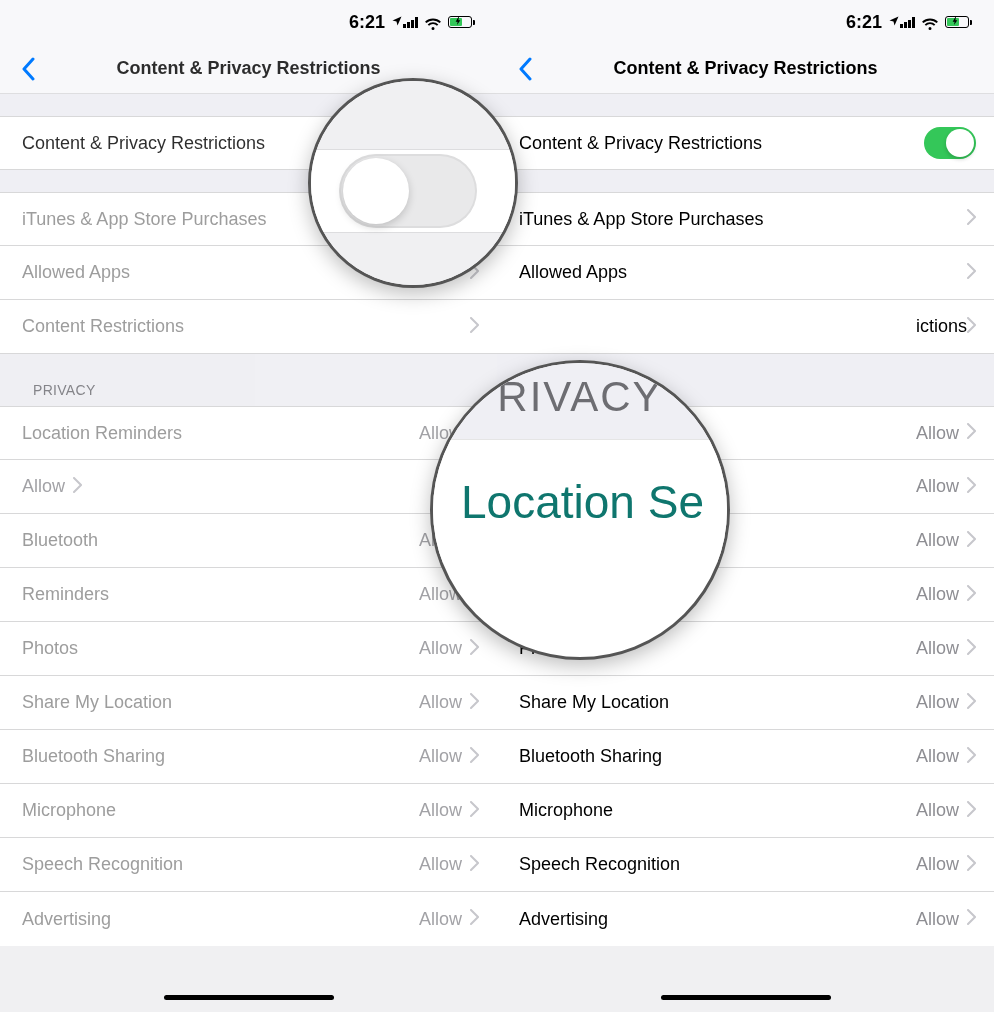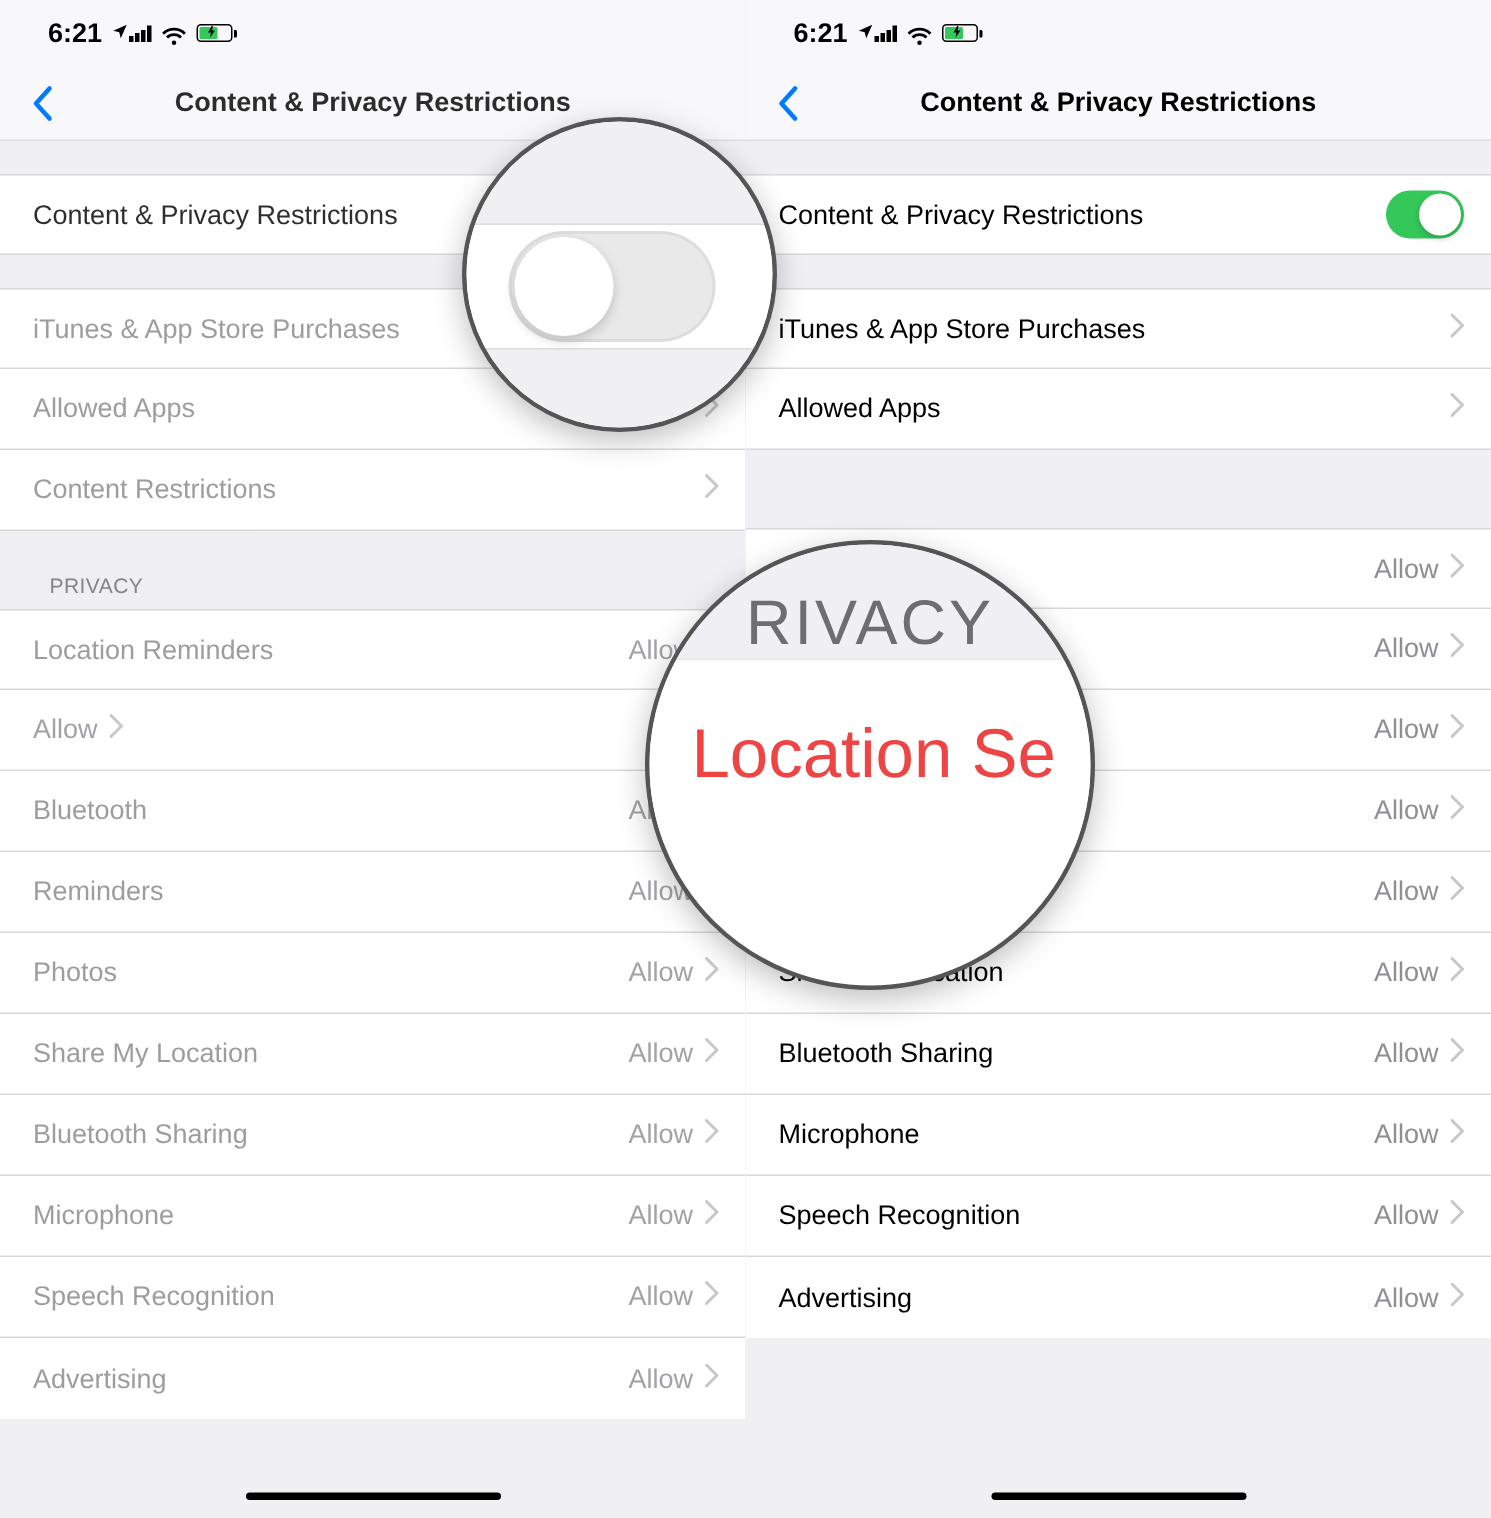--- a/index.html
+++ b/index.html
@@ -21,21 +21,21 @@
     }
     
     .phone-col.left { background: #f3f3f5; }
     .phone-col.right { background: #f3f3f5; }
 
     
     .status-bar {
       height: 44px;
       display: flex;
       align-items: center;
-      justify-content: flex-start;
+      justify-content: flex-end;
       padding: 0 22px 0 32px;
       background: #f8f8fa;
       font-size: 18px;
       font-weight: 600;
       color: #000;
     }
     .status-left { display: flex; align-items: center; gap: 4px; }
     .status-right { display: flex; align-items: center; gap: 6px; }
     .loc-arrow { font-size: 14px; margin-left: 2px; color: #000; }
     .signal-bars { display:inline-flex; align-items:flex-end; gap:1px; height:12px;}
@@ -168,27 +168,27 @@
 
     .mag2 {
       width: 300px; height:300px; top: 360px; left: 430px;
     }
     .mag2-inner {
       position:absolute; inset:0; display:flex; flex-direction:column;
     }
     .mag2-sec-hdr {
       flex: 0 0 26%; background:#efeff4;
       display:flex; align-items:flex-end; justify-content:center;
-      font-size: 42px; letter-spacing:2px; color:#6d6d72; padding-bottom:0;
+      font-size: 42px; letter-spacing:2px; color:#6d6d72; padding-bottom:18px;
       font-weight: 400;
     }
     .mag2-row1 {
       flex: 0 0 42%; background:#fff; border-top:1px solid rgba(0,0,0,0.1);
       display:flex; align-items:center; padding-left:28px;
-      font-size: 46px; color:#ef4444; font-weight:400; overflow:hidden; white-space:nowrap;
+      font-size: 46px; color:#0f766e; font-weight:400; overflow:hidden; white-space:nowrap;
     }
     .mag2-row2 {
       flex:1; background:#fff; border-top:1px solid rgba(0,0,0,0.1);
       display:flex; align-items:center; padding-left:28px;
       font-size: 46px; color:#000; font-weight:400; overflow:hidden; white-space:nowrap;
     }
 
     
     .chev-svg { width:9px; height:16px; }
     .back-svg { width:14px; height:24px; }
@@ -412,20 +412,26 @@
       <span class="chev"><svg class="chev-svg" viewBox="0 0 9 16">
             <path d="M1 1l7 7-7 7" stroke="#c7c7cc" stroke-width="2" fill="none" stroke-linecap="round"></path>
           </svg></span>
     </div>
     <div class="row">
       <span class="label">Allowed Apps</span>
       <span class="chev"><svg class="chev-svg" viewBox="0 0 9 16">
             <path d="M1 1l7 7-7 7" stroke="#c7c7cc" stroke-width="2" fill="none" stroke-linecap="round"></path>
           </svg></span>
     </div>
+    <div class="row">
+      <span class="label" style="text-align:right">ictions</span>
+      <span class="chev"><svg class="chev-svg" viewBox="0 0 9 16">
+            <path d="M1 1l7 7-7 7" stroke="#c7c7cc" stroke-width="2" fill="none" stroke-linecap="round"></path>
+          </svg></span>
+    </div>
 
     <div class="section-header" style="text-align:right;padding-right:120px">&nbsp;</div>
 
     <div class="row group-first">
       <span class="label">&nbsp;</span>
       <span class="detail">Allow</span>
       <span class="chev"><svg class="chev-svg" viewBox="0 0 9 16">
             <path d="M1 1l7 7-7 7" stroke="#c7c7cc" stroke-width="2" fill="none" stroke-linecap="round"></path>
           </svg></span>
     </div>

